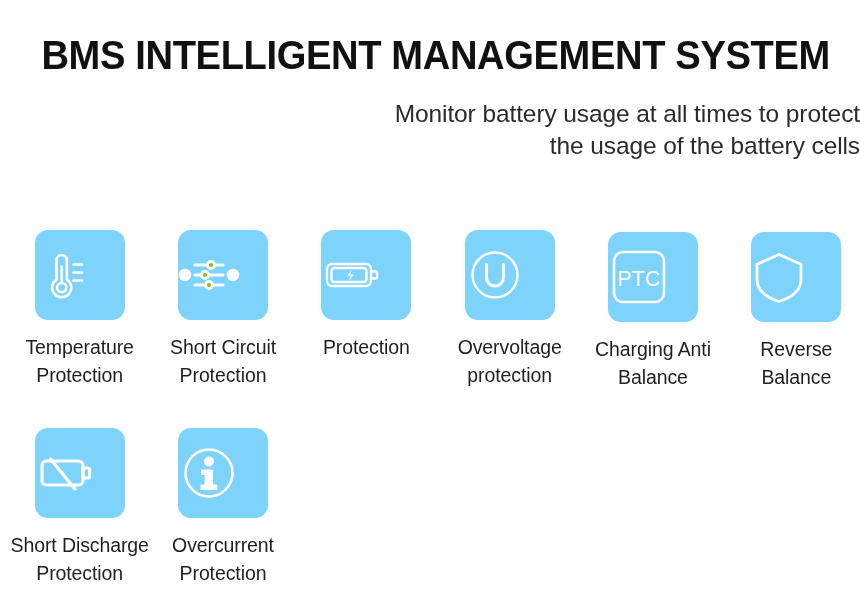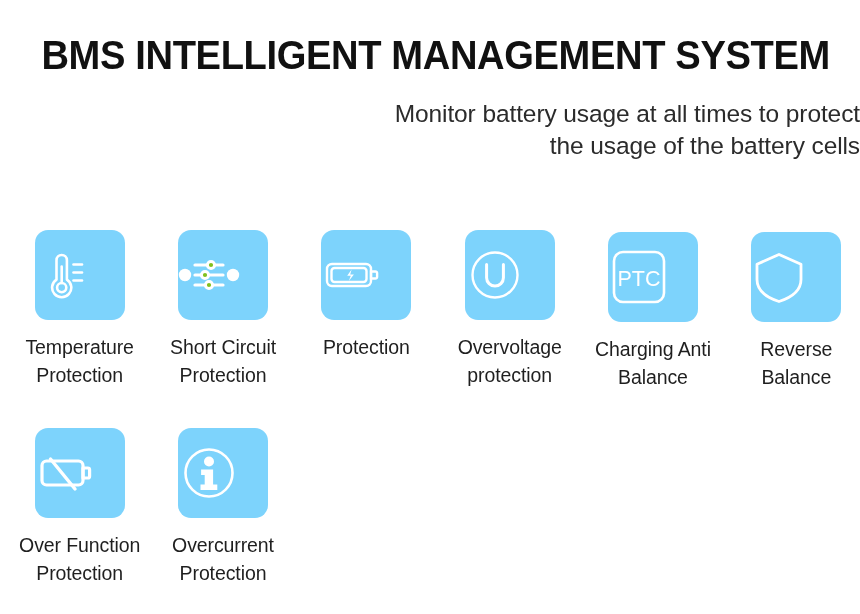--- a/index.html
+++ b/index.html
@@ -204,21 +204,21 @@
       <div class="tile">
         <svg width="62" height="56" viewBox="0 0 62 56">
           <g fill="none" stroke="#ffffff" stroke-width="3.2" stroke-linejoin="round">
             <rect x="7" y="16" width="41" height="24" rx="4.5"></rect>
             <path d="M48 23h4.8a1.8 1.8 0 0 1 1.8 1.8v6.4a1.8 1.8 0 0 1-1.8 1.8H48z"></path>
           </g>
           <line x1="15.5" y1="14" x2="40" y2="44" stroke="#ffffff" stroke-width="3.4" stroke-linecap="round"></line>
         </svg>
       </div>
       <div class="caption">
-        <span class="cline">Over Function</span>
+        <span class="cline">Short Discharge</span>
         <span class="cline">Protection</span>
       </div>
     </div>
 
     <div class="cell r2">
       <div class="tile">
         <svg width="62" height="62" viewBox="0 0 62 62">
           <circle cx="31" cy="31" r="23.5" fill="none" stroke="#ffffff" stroke-width="2.6"></circle>
           <circle cx="31" cy="19.5" r="5" fill="#ffffff"></circle>
           <path d="M25.5 27.5h9.6v15h4.2v5.5H22.5v-5.5h4.2v-9.6h-3.6v-5.4z" fill="#ffffff"></path>

